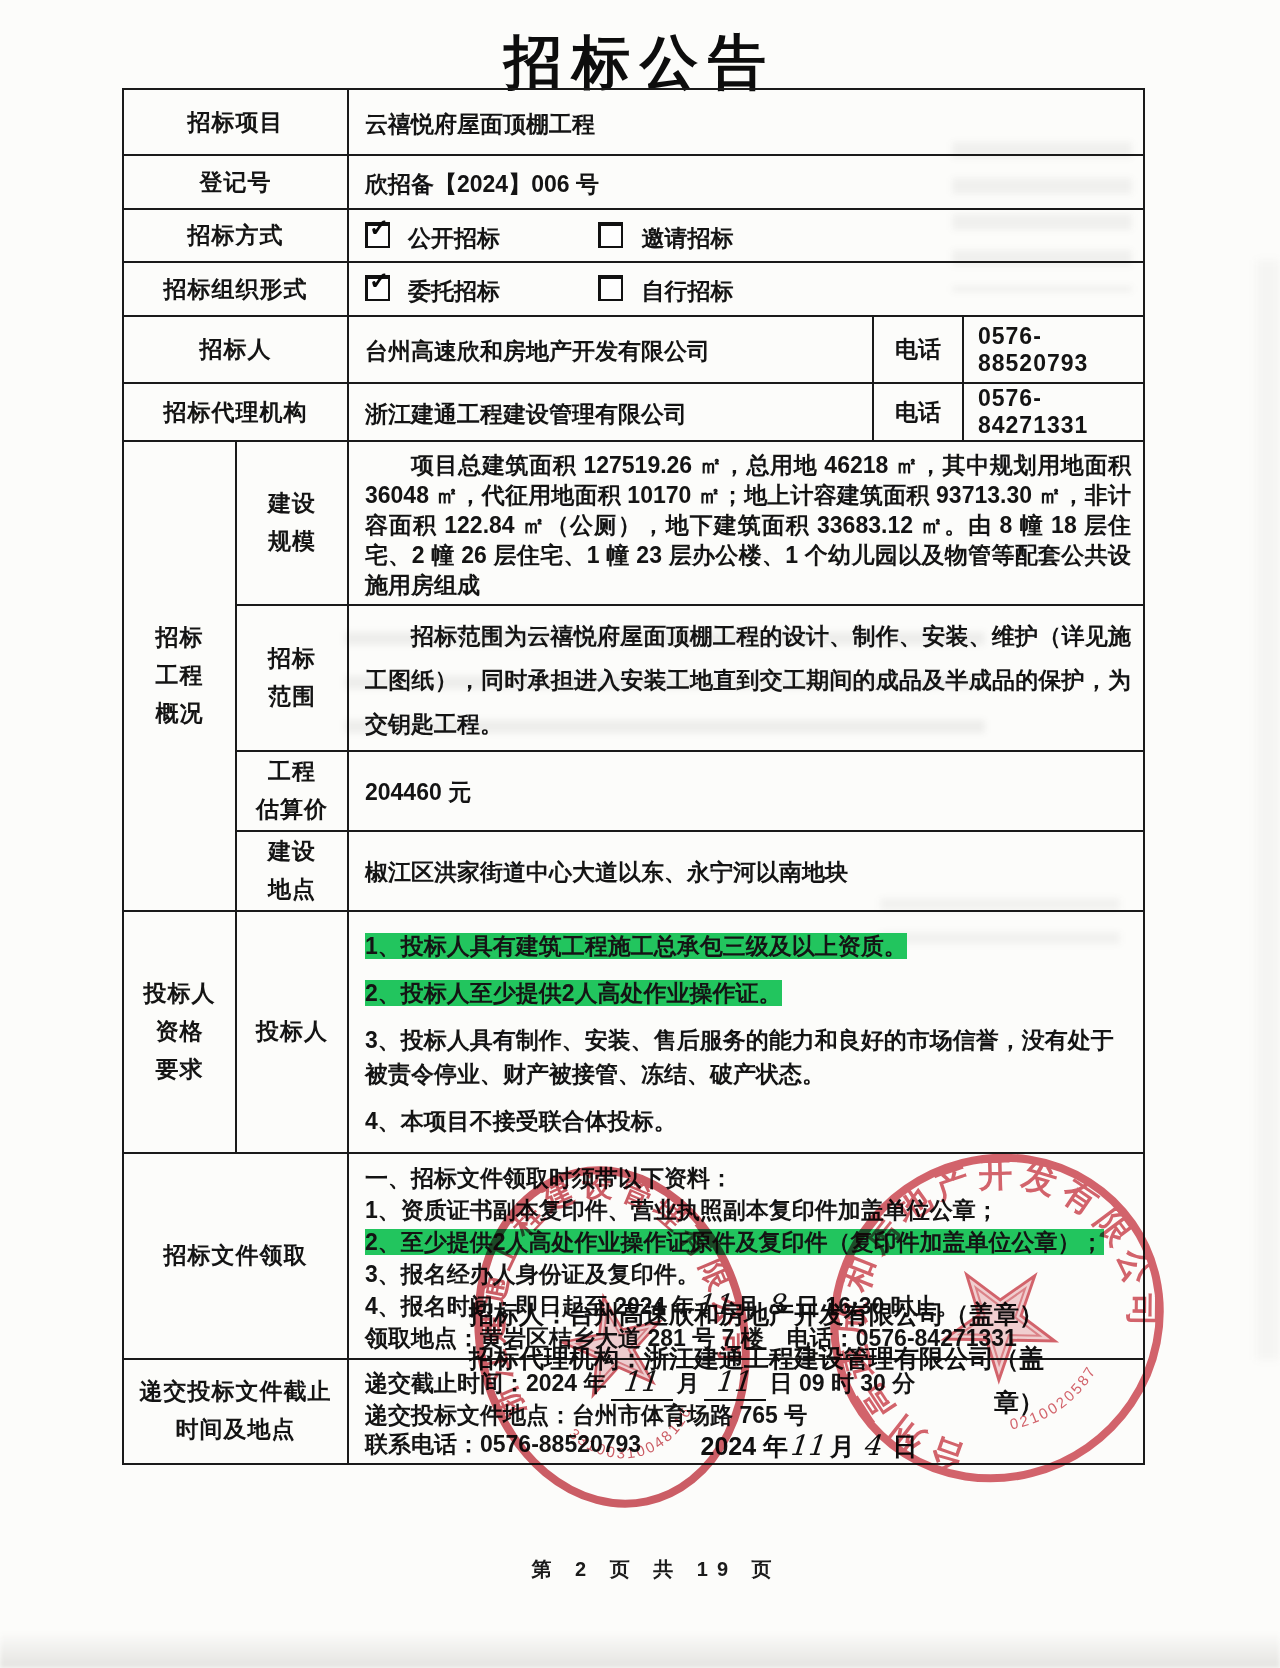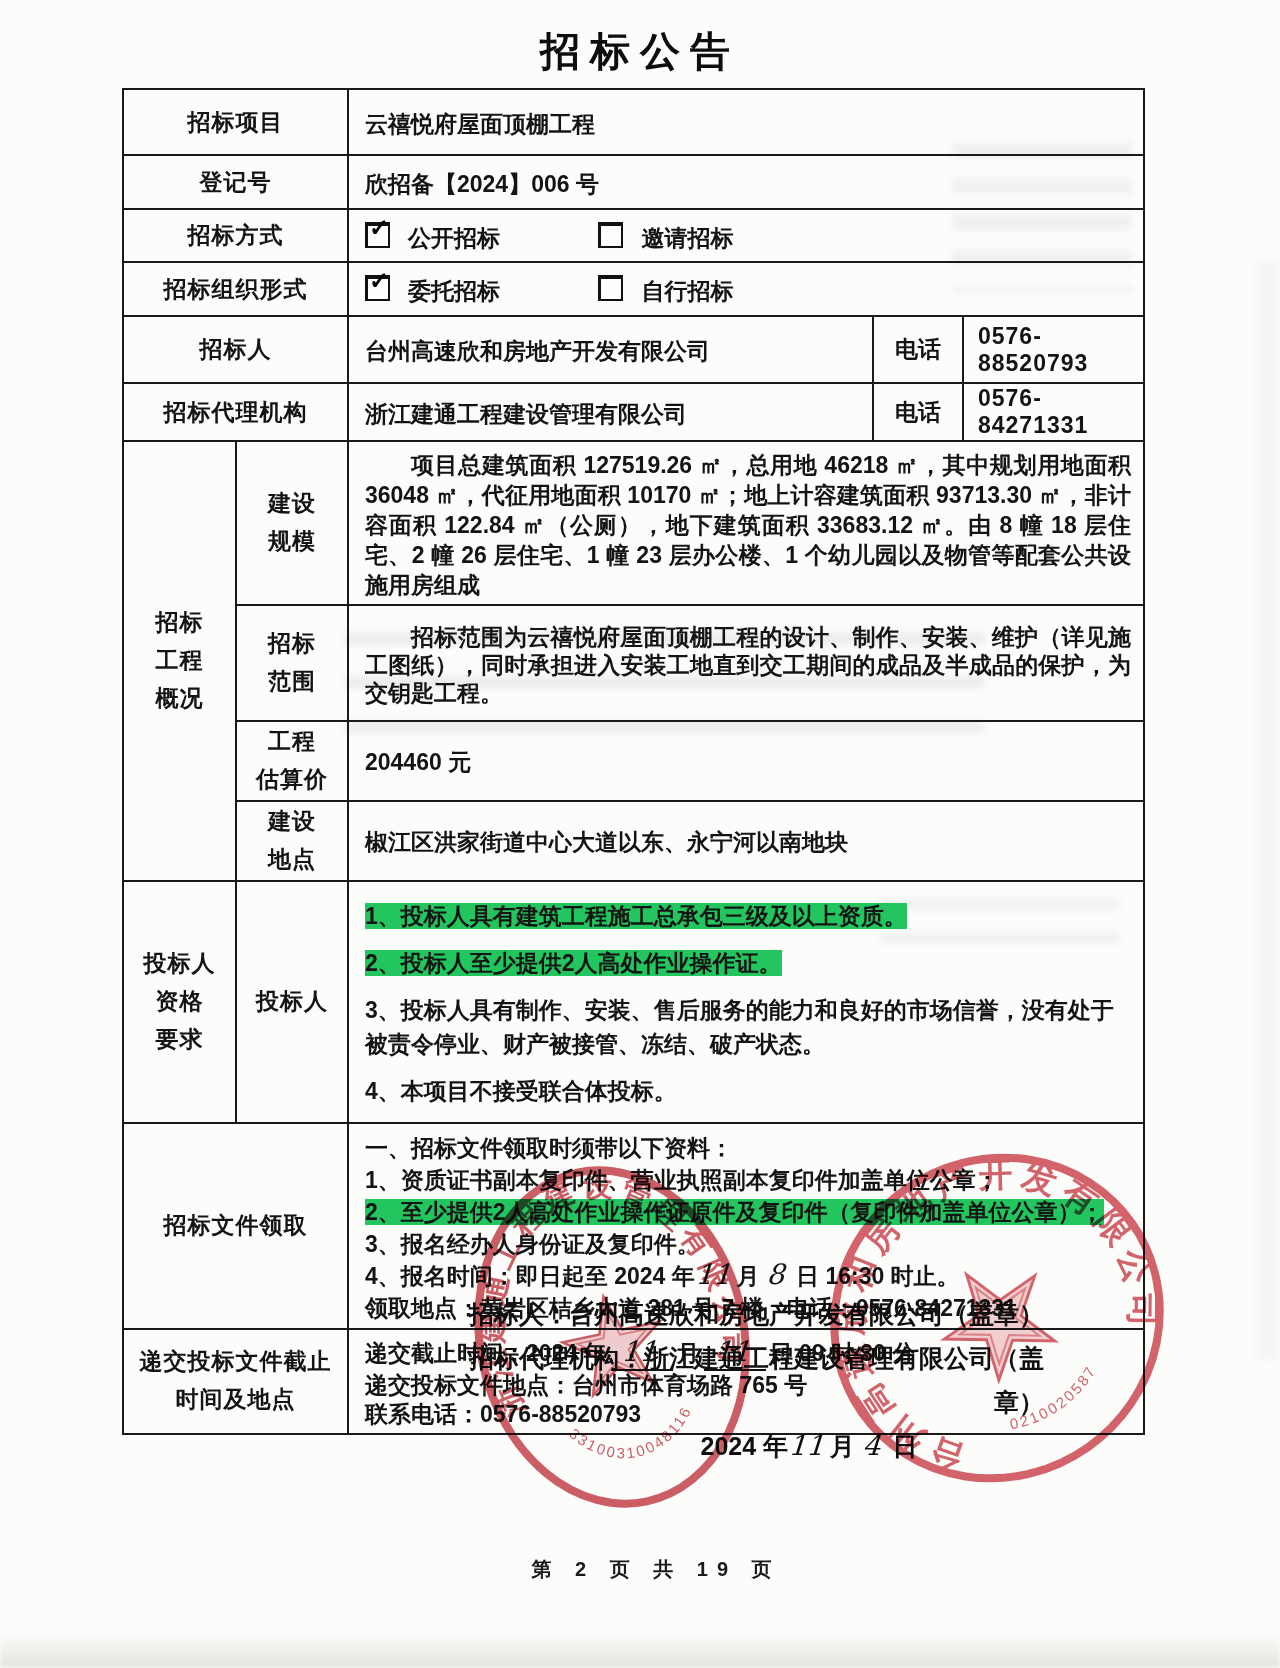--- a/index.html
+++ b/index.html
@@ -4,21 +4,21 @@
 <style>
   html,body{margin:0;padding:0;}
   body{
     width:1280px;height:1668px;position:relative;overflow:hidden;
     background:#fcfcfa;
     font-family:"Liberation Sans",sans-serif;
     color:#161616;
   }
   .page-title{
     position:absolute;top:24px;left:0;width:1280px;
-    text-align:center;font-size:40px;font-weight:800;letter-spacing:10px;
+    text-align:center;font-size:58px;font-weight:800;letter-spacing:10px;
     color:#0d0d0d;
   }
   
   table.doc{
     position:absolute;left:122px;top:88px;width:1021px;
     border-collapse:collapse;table-layout:fixed;
     font-size:23px;font-weight:600;color:#141414;
   }
   table.doc td{
     border:2.5px solid #1a1a1a;
@@ -26,21 +26,21 @@
     overflow:hidden;
   }
   td.lbl{text-align:center;font-weight:700;letter-spacing:1px;}
   td.val{padding:8px 12px 4px 16px;}
   .pre{white-space:pre-line;line-height:1.65;}
   tr.r1{height:66px}tr.r2{height:54px}tr.r3{height:53px}tr.r4{height:54px}
   tr.r5{height:67px}tr.r6{height:55px}tr.r7{height:124px}tr.r8{height:116px}
   tr.r9{height:75px}tr.r10{height:72px}tr.r11{height:242px}tr.r12{height:195px}
   tr.r13{height:90px}
   .para{margin:0;line-height:30px;text-indent:2em;text-align:justify;}
-  .para.loose{line-height:28px;}
+  .para.loose{line-height:44px;}
   .tel{text-align:center;font-weight:700;}
   .phone{padding-left:14px;letter-spacing:1px;font-weight:700;}
   
   .cb{
     display:inline-block;width:20px;height:20px;
     border:2px solid #111;border-top-width:4px;border-left-width:3px;
     vertical-align:-2px;position:relative;background:#fefefe;
   }
   .cb .tick{
     position:absolute;left:1px;top:-10px;

